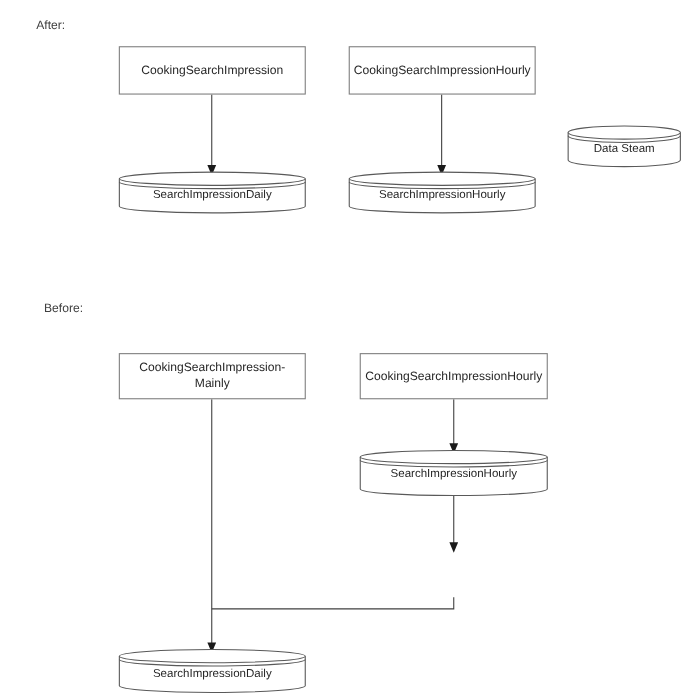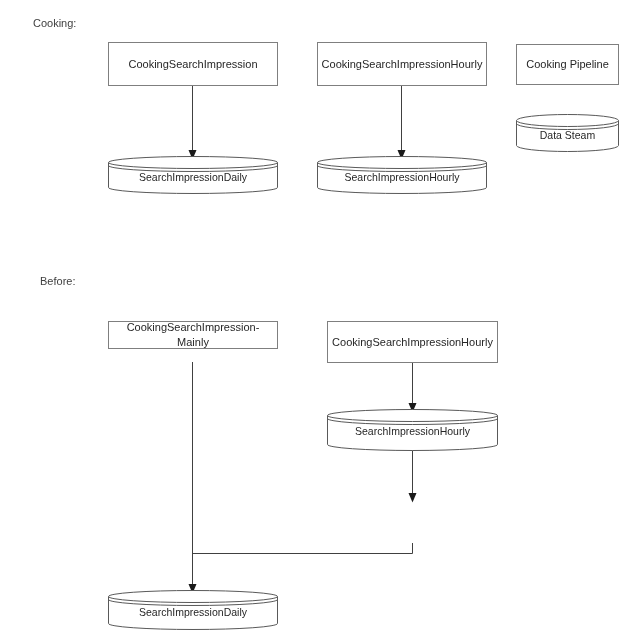--- a/index.html
+++ b/index.html
@@ -81,21 +81,21 @@
   .edge .arrowhead {
     fill: #1a1a1a;
     stroke: none;
   }
 </style>
 </head>
 <body>
 
 <div id="canvas">
 
-  <div class="section-label" style="left:33px; top:18px;">Cooking:</div>
+  <div class="section-label" style="left:33px; top:18px;">After:</div>
 
   <svg class="edge">
 
     <line x1="192.5" y1="85" x2="192.5" y2="154"></line>
     <polygon class="arrowhead" points="192.5,159.5 188.5,150 196.5,150"></polygon>
 
     <line x1="401.5" y1="85" x2="401.5" y2="154"></line>
     <polygon class="arrowhead" points="401.5,159.5 397.5,150 405.5,150"></polygon>
   </svg>
 
@@ -118,23 +118,20 @@
 
   <div class="node cylinder" style="left:317px; top:156px; width:170px; height:38px;">
     <svg width="170" height="38" viewBox="0 0 170 38">
       <path d="M0.5,6.5 L0.5,31.5 A84.5,6 0 0 0 169.5,31.5 L169.5,6.5" fill="#ffffff" stroke="#595959" stroke-width="1"></path>
       <ellipse cx="85" cy="6.5" rx="84.5" ry="6" fill="#ffffff" stroke="#595959" stroke-width="1"></ellipse>
       <path d="M0.5,9.5 A84.5,6 0 0 0 169.5,9.5" fill="none" stroke="#595959" stroke-width="1"></path>
     </svg>
     <div class="cyl-label" style="top:15px;">SearchImpressionHourly</div>
   </div>
 
-  <div class="node proc-box" style="left:516px; top:44px; width:103px; height:41px;">
-    <span class="proc-label">Cooking Pipeline</span>
-  </div>
 
   <div class="node cylinder" style="left:516px; top:114px; width:103px; height:26px;">
     <svg width="103" height="38" viewBox="0 0 103 38">
       <path d="M0.5,6.5 L0.5,31.5 A51,6 0 0 0 102.5,31.5 L102.5,6.5" fill="#ffffff" stroke="#595959" stroke-width="1"></path>
       <ellipse cx="51.5" cy="6.5" rx="51" ry="6" fill="#ffffff" stroke="#595959" stroke-width="1"></ellipse>
       <path d="M0.5,9.5 A51,6 0 0 0 102.5,9.5" fill="none" stroke="#595959" stroke-width="1"></path>
     </svg>
     <div class="cyl-label" style="top:15px;">Data Steam</div>
   </div>
 
@@ -147,21 +144,21 @@
 
     <line x1="412.5" y1="362" x2="412.5" y2="407"></line>
     <polygon class="arrowhead" points="412.5,412.5 408.5,403 416.5,403"></polygon>
 
     <line x1="412.5" y1="450" x2="412.5" y2="497"></line>
     <polygon class="arrowhead" points="412.5,502.5 408.5,493 416.5,493"></polygon>
 
     <path d="M412.5,543 L412.5,553.5 L192.5,553.5"></path>
   </svg>
 
-  <div class="node proc-box" style="left:108px; top:321px; width:170px; height:28px;">
+  <div class="node proc-box" style="left:108px; top:321px; width:170px; height:42px;">
     <span class="proc-label">CookingSearchImpression-Mainly</span>
   </div>
 
   <div class="node proc-box" style="left:327px; top:321px; width:171px; height:42px;">
     <span class="proc-label">CookingSearchImpressionHourly</span>
   </div>
 
   <div class="node cylinder" style="left:327px; top:409px; width:171px; height:42px;">
     <svg width="171" height="42" viewBox="0 0 171 42">
       <path d="M0.5,6.5 L0.5,35.5 A85,6 0 0 0 170.5,35.5 L170.5,6.5" fill="#ffffff" stroke="#595959" stroke-width="1"></path>

